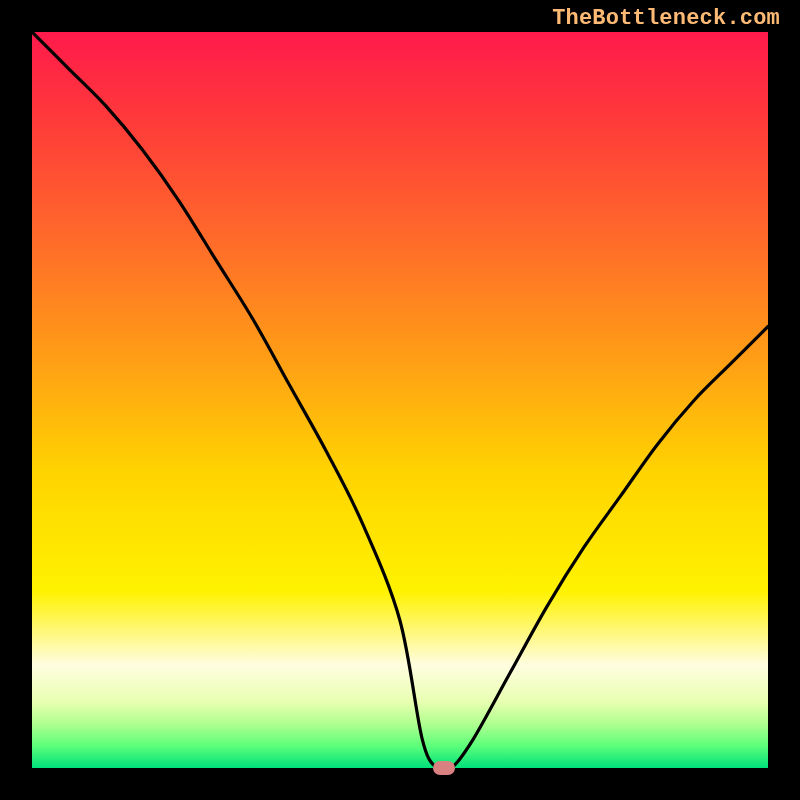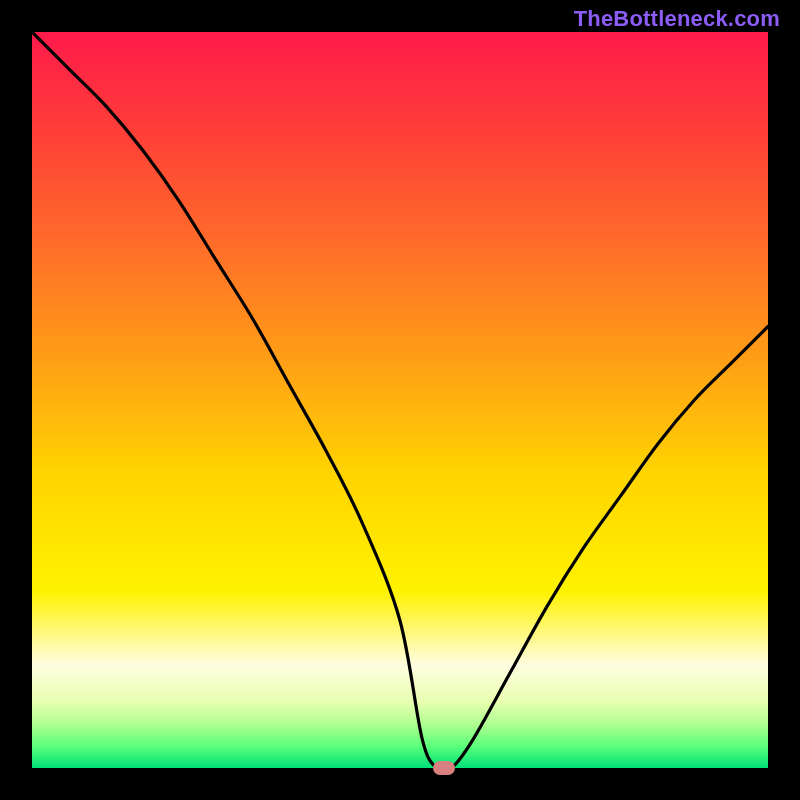--- a/index.html
+++ b/index.html
@@ -34,24 +34,24 @@
       #e8ffb0 91%,
       #b0ff90 94%,
       #5cff7a 97%,
       #00e07a 100%
     );
   }
   .watermark {
     position: absolute;
     top: 6px;
     right: 20px;
-    font-family: Liberation Sans, sans-serif;
+    font-family: Liberation Mono, monospace;
     font-size: 22px;
     font-weight: 600;
-    color: #8b5cf6;
+    color: #fdba74;
     letter-spacing: 0.2px;
   }
   svg.curve {
     position: absolute;
     left: 0;
     top: 0;
     width: 736px;
     height: 736px;
   }
   .marker {

